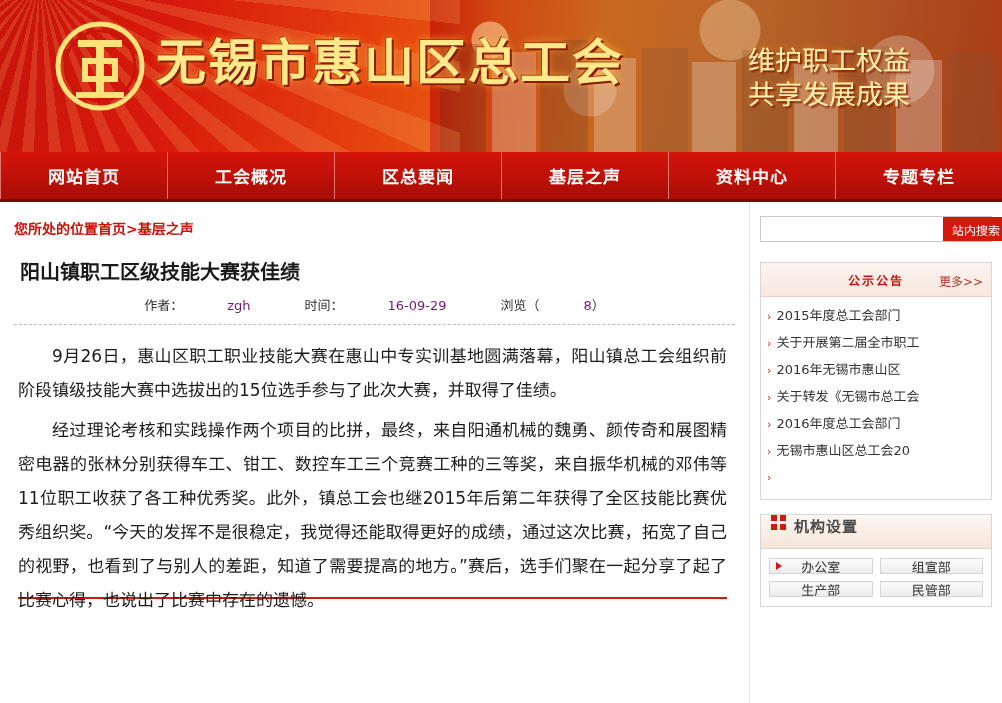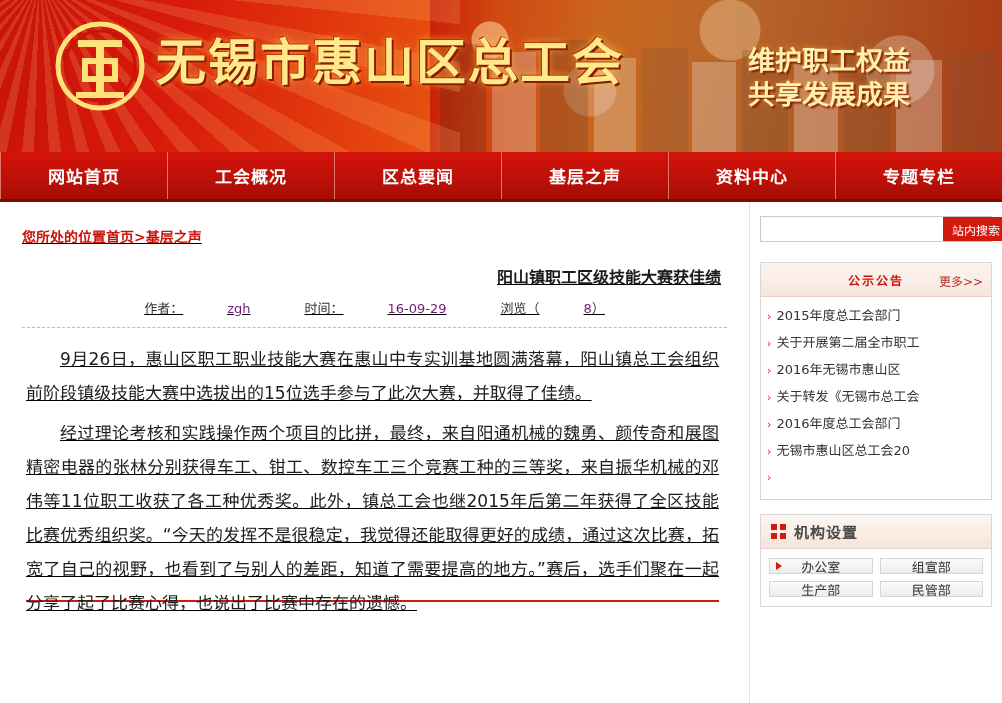--- a/index.html
+++ b/index.html
@@ -62,21 +62,21 @@
     font-weight: bold;
     letter-spacing: 2px;
     color: #ffe98a;
     text-shadow: 2px 2px 0 #8a1b05, -1px -1px 0 #b33a06, 0 0 8px rgba(255,190,60,.8);
     white-space: nowrap;
   }
   .banner-slogan {
     position: absolute; right: 92px; top: 44px;
     text-align: left;
     font-family: "DejaVu Sans", "Liberation Sans", sans-serif;
-    font-size: 27px; font-weight: bold; line-height: 34px;
+    font-size: 27px; font-weight: normal; line-height: 34px;
     color: #fff0b0;
     text-shadow: 2px 2px 2px rgba(120,20,0,.85), 0 0 6px rgba(255,170,40,.7);
     white-space: nowrap;
   }
 
   
   .nav {
     width: 1002px; height: 50px;
     background: linear-gradient(180deg, #d4140a 0%, #c01109 50%, #a60d06 100%);
     display: flex;
@@ -99,35 +99,34 @@
 
   
   .page {
     width: 1002px;
     display: flex;
     align-items: flex-start;
     background: #fff;
   }
   .content {
     width: 750px;
-    padding: 8px;
+    padding: 0;
     border-right: 1px solid #e3e3e3;
     min-height: 501px;
-    text-decoration: underline;
   }
   .breadcrumb {
     padding: 16px 0 10px 14px;
     color: #c8140a;
     font-size: 14px; font-weight: bold;
     font-family: "DejaVu Sans", "Liberation Sans", sans-serif;
   }
   .article-title {
-    text-align: right;
-    font-family: "DejaVu Sans", "Liberation Sans", sans-serif;
-    font-size: 16px; font-weight: bold; color: #1a1a1a;
+    text-align: left;
+    font-family: "DejaVu Sans", "Liberation Sans", sans-serif;
+    font-size: 20px; font-weight: bold; color: #1a1a1a;
     padding: 8px 20px 10px 20px;
   }
   .article-meta {
     display: flex; justify-content: center; gap: 54px;
     font-size: 13px; color: #4a4a4a;
     font-family: "DejaVu Sans", "Liberation Sans", sans-serif;
     padding-bottom: 10px;
   }
   .meta-label { color: #333; }
   .meta-value { color: #701a75; margin-left: 44px; }
@@ -206,21 +205,21 @@
     font-family: "DejaVu Sans", "Liberation Sans", sans-serif;
     white-space: nowrap; overflow: hidden;
     cursor: pointer;
   }
   .bullet { color: #d11a0c; font-size: 11px; }
 
   .panel2-head {
     height: 34px;
     background: linear-gradient(180deg,#fdf6f1 0%, #f5e5da 100%);
     border-bottom: 1px solid #e6cfc3;
-    display: flex; align-items: center; gap: 8px;
+    display: flex; gap: 8px;
     padding-left: 10px;
   }
   .grid-icon {
     width: 15px; height: 15px;
     display: grid; grid-template-columns: 6px 6px; grid-template-rows: 6px 6px;
     gap: 3px;
   }
   .grid-icon i { background: #d11a0c; display: block; width: 6px; height: 6px; }
   .panel2-head .ptitle2 {
     color: #4a4a4a; font-weight: bold; font-size: 15px;

